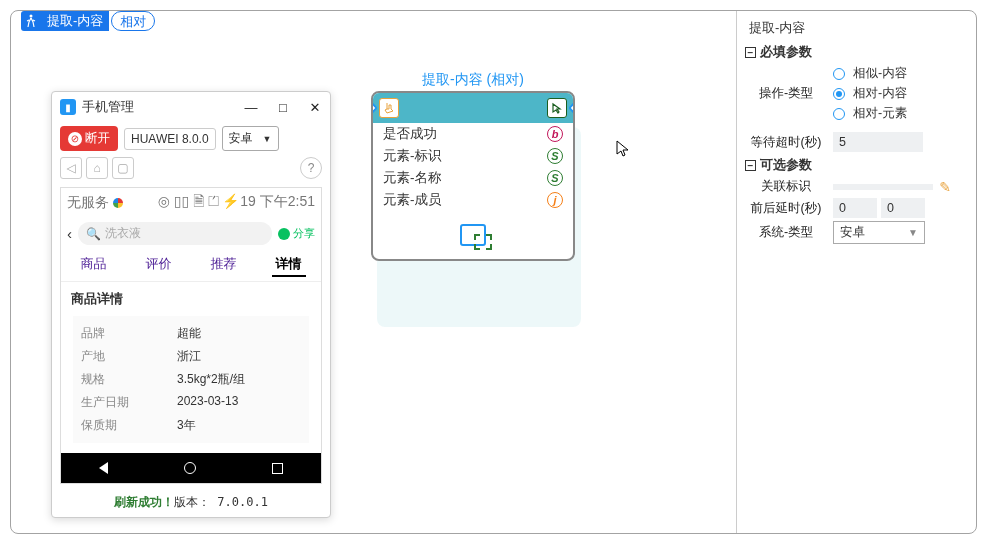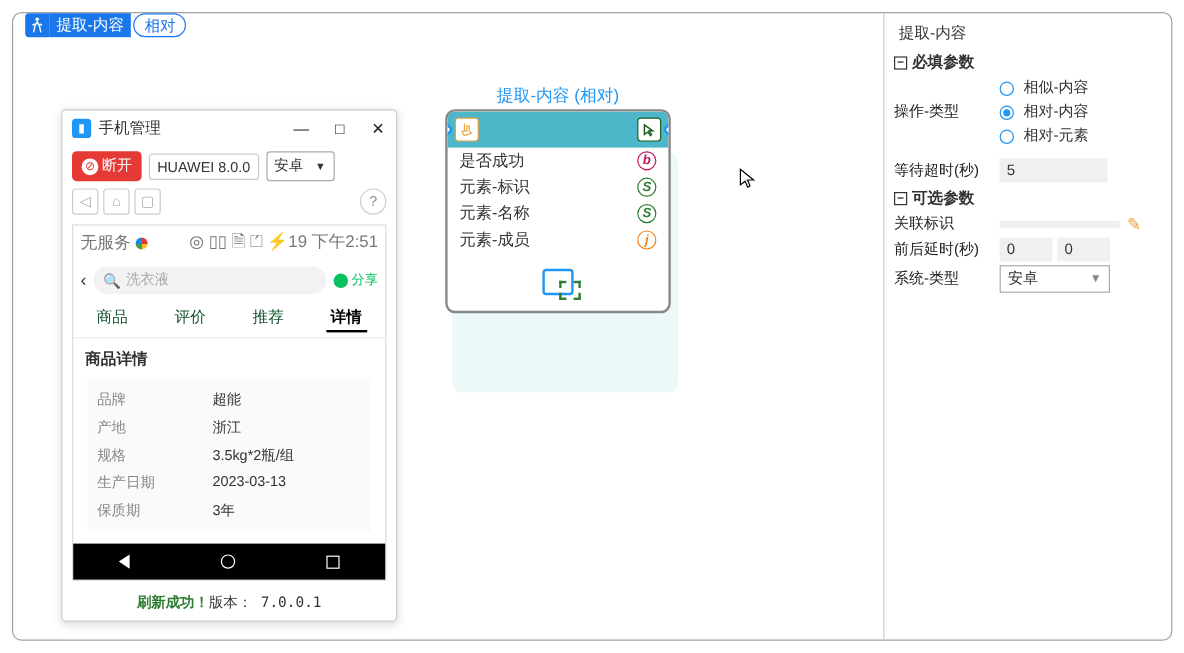--- a/index.html
+++ b/index.html
@@ -11,33 +11,33 @@
 .title-chip .walk-icon { width: 20px; height: 20px; background: #1976EB; border-radius: 3px 0 0 3px; display:flex; align-items:center; justify-content:center; color:#fff; font-size:12px;}
 .title-chip .t1 { height: 20px; background: #1976EB; color: #fff; padding: 0 6px; line-height: 20px; }
 .title-chip .t2 { height: 20px; background: #fff; color: #1976EB; padding: 0 8px; line-height: 20px; border-radius: 10px; margin-left:2px; border:1px solid #1976EB; font-weight:500;}
 
 
 .right-panel { position: absolute; right: 0; top: 0; width: 240px; height: 100%; border-left: 1px solid #ccc; padding: 6px 8px; }
 .rp-title { font-size: 13px; padding: 2px 4px; }
 .rp-section { display: flex; align-items: center; gap: 4px; font-weight: bold; margin: 4px 0; }
 .rp-section .box { width: 11px; height: 11px; border: 1px solid #333; display:flex; align-items:center; justify-content:center; font-size:10px; line-height:9px;}
 .rp-row { display: flex; align-items: center; margin: 3px 0; }
-.rp-row .lbl { width: 88px; text-align: left; padding-right: 6px; font-size:12.5px; color:#222;}
+.rp-row .lbl { width: 88px; text-align: center; padding-right: 6px; font-size:12.5px; color:#222;}
 .rp-row .ctrl { flex: 1; display:flex; gap:4px; align-items:center;}
 .radio { width: 12px; height: 12px; border: 1px solid #2196F3; border-radius: 50%; display:inline-block; position:relative; }
 .radio.on::after { content:""; position:absolute; left:2px; top:2px; width:6px; height:6px; background:#2196F3; border-radius:50%; }
 .radio-lbl { font-size: 12.5px; margin-left: 4px; }
 .inp { background: #eef0f2; border:none; padding: 3px 6px; font-size:12.5px; width: 90px; }
 .inp.small { width: 44px; }
 .sel { background: #fff; border: 1px solid #aaa; padding: 2px 6px; font-size:12.5px; width: 92px; display:flex; justify-content:space-between; align-items:center;}
 .sel .arrow { color:#888; font-size:10px; }
 .edit-icon { width:16px; height:16px; color:#E8A23D; font-size:14px; display:flex; align-items:center; justify-content:center;}
 
 
-.node { position: absolute; left: 360px; top: 60px; width: 188px; }
+.node { position: absolute; left: 360px; top: 60px; width: 204px; }
 .node-title { text-align: center; color: #2196F3; font-size: 14px; margin-bottom: 2px; }
 .node-box { border: 2px solid #888; border-radius: 8px; background: #fff; overflow:hidden; }
 .node-header { background: #4DB6C8; height: 30px; display:flex; align-items:center; justify-content:space-between; padding: 0 6px; position:relative;}
 .node-header .ic { width:20px; height:20px; background:#fff; border:1px solid #E8A23D; border-radius:3px; display:flex; align-items:center; justify-content:center; font-size:12px;}
 .node-header .ic.cursor { border-color:#1B5E20; color:#1B5E20;}
 .connector { position:absolute; width:10px; height:10px; background:#fff; border:2px solid #2196F3; border-radius:3px; transform:rotate(45deg);}
 .connector.left { left:-7px; top:10px;}
 .connector.right { right:-7px; top:10px;}
 .node-row { display:flex; justify-content:space-between; align-items:center; padding: 2px 10px; font-size:13.5px;}
 .node-row .badge { width:16px; height:16px; border-radius:50%; border:1.5px solid; display:flex; align-items:center; justify-content:center; font-size:11px; font-weight:bold; font-style:italic;}
@@ -71,21 +71,21 @@
 .phone-screen { margin: 6px 8px 4px; border:1px solid #ddd; background:#fff; }
 .ps-status { display:flex; justify-content:space-between; padding:3px 6px; font-size:14px; color:#777; align-items:center;}
 .ps-status .left-s { display:flex; align-items:center; gap:4px;}
 .ps-status .ring { width:10px; height:10px; border-radius:50%; background: conic-gradient(#E53935 0 25%, #FBC02D 25% 50%, #43A047 50% 75%, #1E88E5 75% 100%);}
 .ps-search { display:flex; align-items:center; padding:4px 6px; gap:6px;}
 .ps-search .back { font-size:15px; color:#333;}
 .ps-search .sbox { flex:1; background:#f2f2f2; border-radius:12px; padding:3px 8px; color:#aaa; font-size:12px; display:flex; align-items:center; gap:4px;}
 .ps-search .share { color:#07C160; font-size:11px; display:flex; align-items:center; gap:3px;}
 .ps-search .share .dot{width:12px;height:12px;background:#07C160;border-radius:50%;}
 .ps-tabs { display:flex; justify-content:space-around; padding:4px 0; border-bottom:1px solid #eee; font-size:13px;}
-.ps-tabs .tab { color:#14532d; padding:2px 4px;}
+.ps-tabs .tab { color:#4c1d95; padding:2px 4px;}
 .ps-tabs .tab.active { color:#000; font-weight:bold; border-bottom:2px solid #000;}
 .ps-section { padding:8px 10px; font-weight:bold; font-size:13px;}
 .ps-table { margin: 0 12px 10px; border:0px solid #eee; background:#fafafa; padding:6px 8px;}
 .ps-table .row { display:flex; padding:3px 0; font-size:12px;}
 .ps-table .k { width:60px; color:#888;}
 .ps-table .v { color:#333;margin-left:36px;}
 .ps-navbar { background:#000; height:30px; display:flex; justify-content:space-around; align-items:center; color:#fff; font-size:14px;}
 .ps-navbar .tri { width:0;height:0;border-top:6px solid transparent;border-bottom:6px solid transparent;border-right:9px solid #fff;}
 .ps-navbar .circ { width:12px;height:12px;border:1.5px solid #fff;border-radius:50%;}
 .ps-navbar .sq { width:11px;height:11px;border:1.5px solid #fff;}

